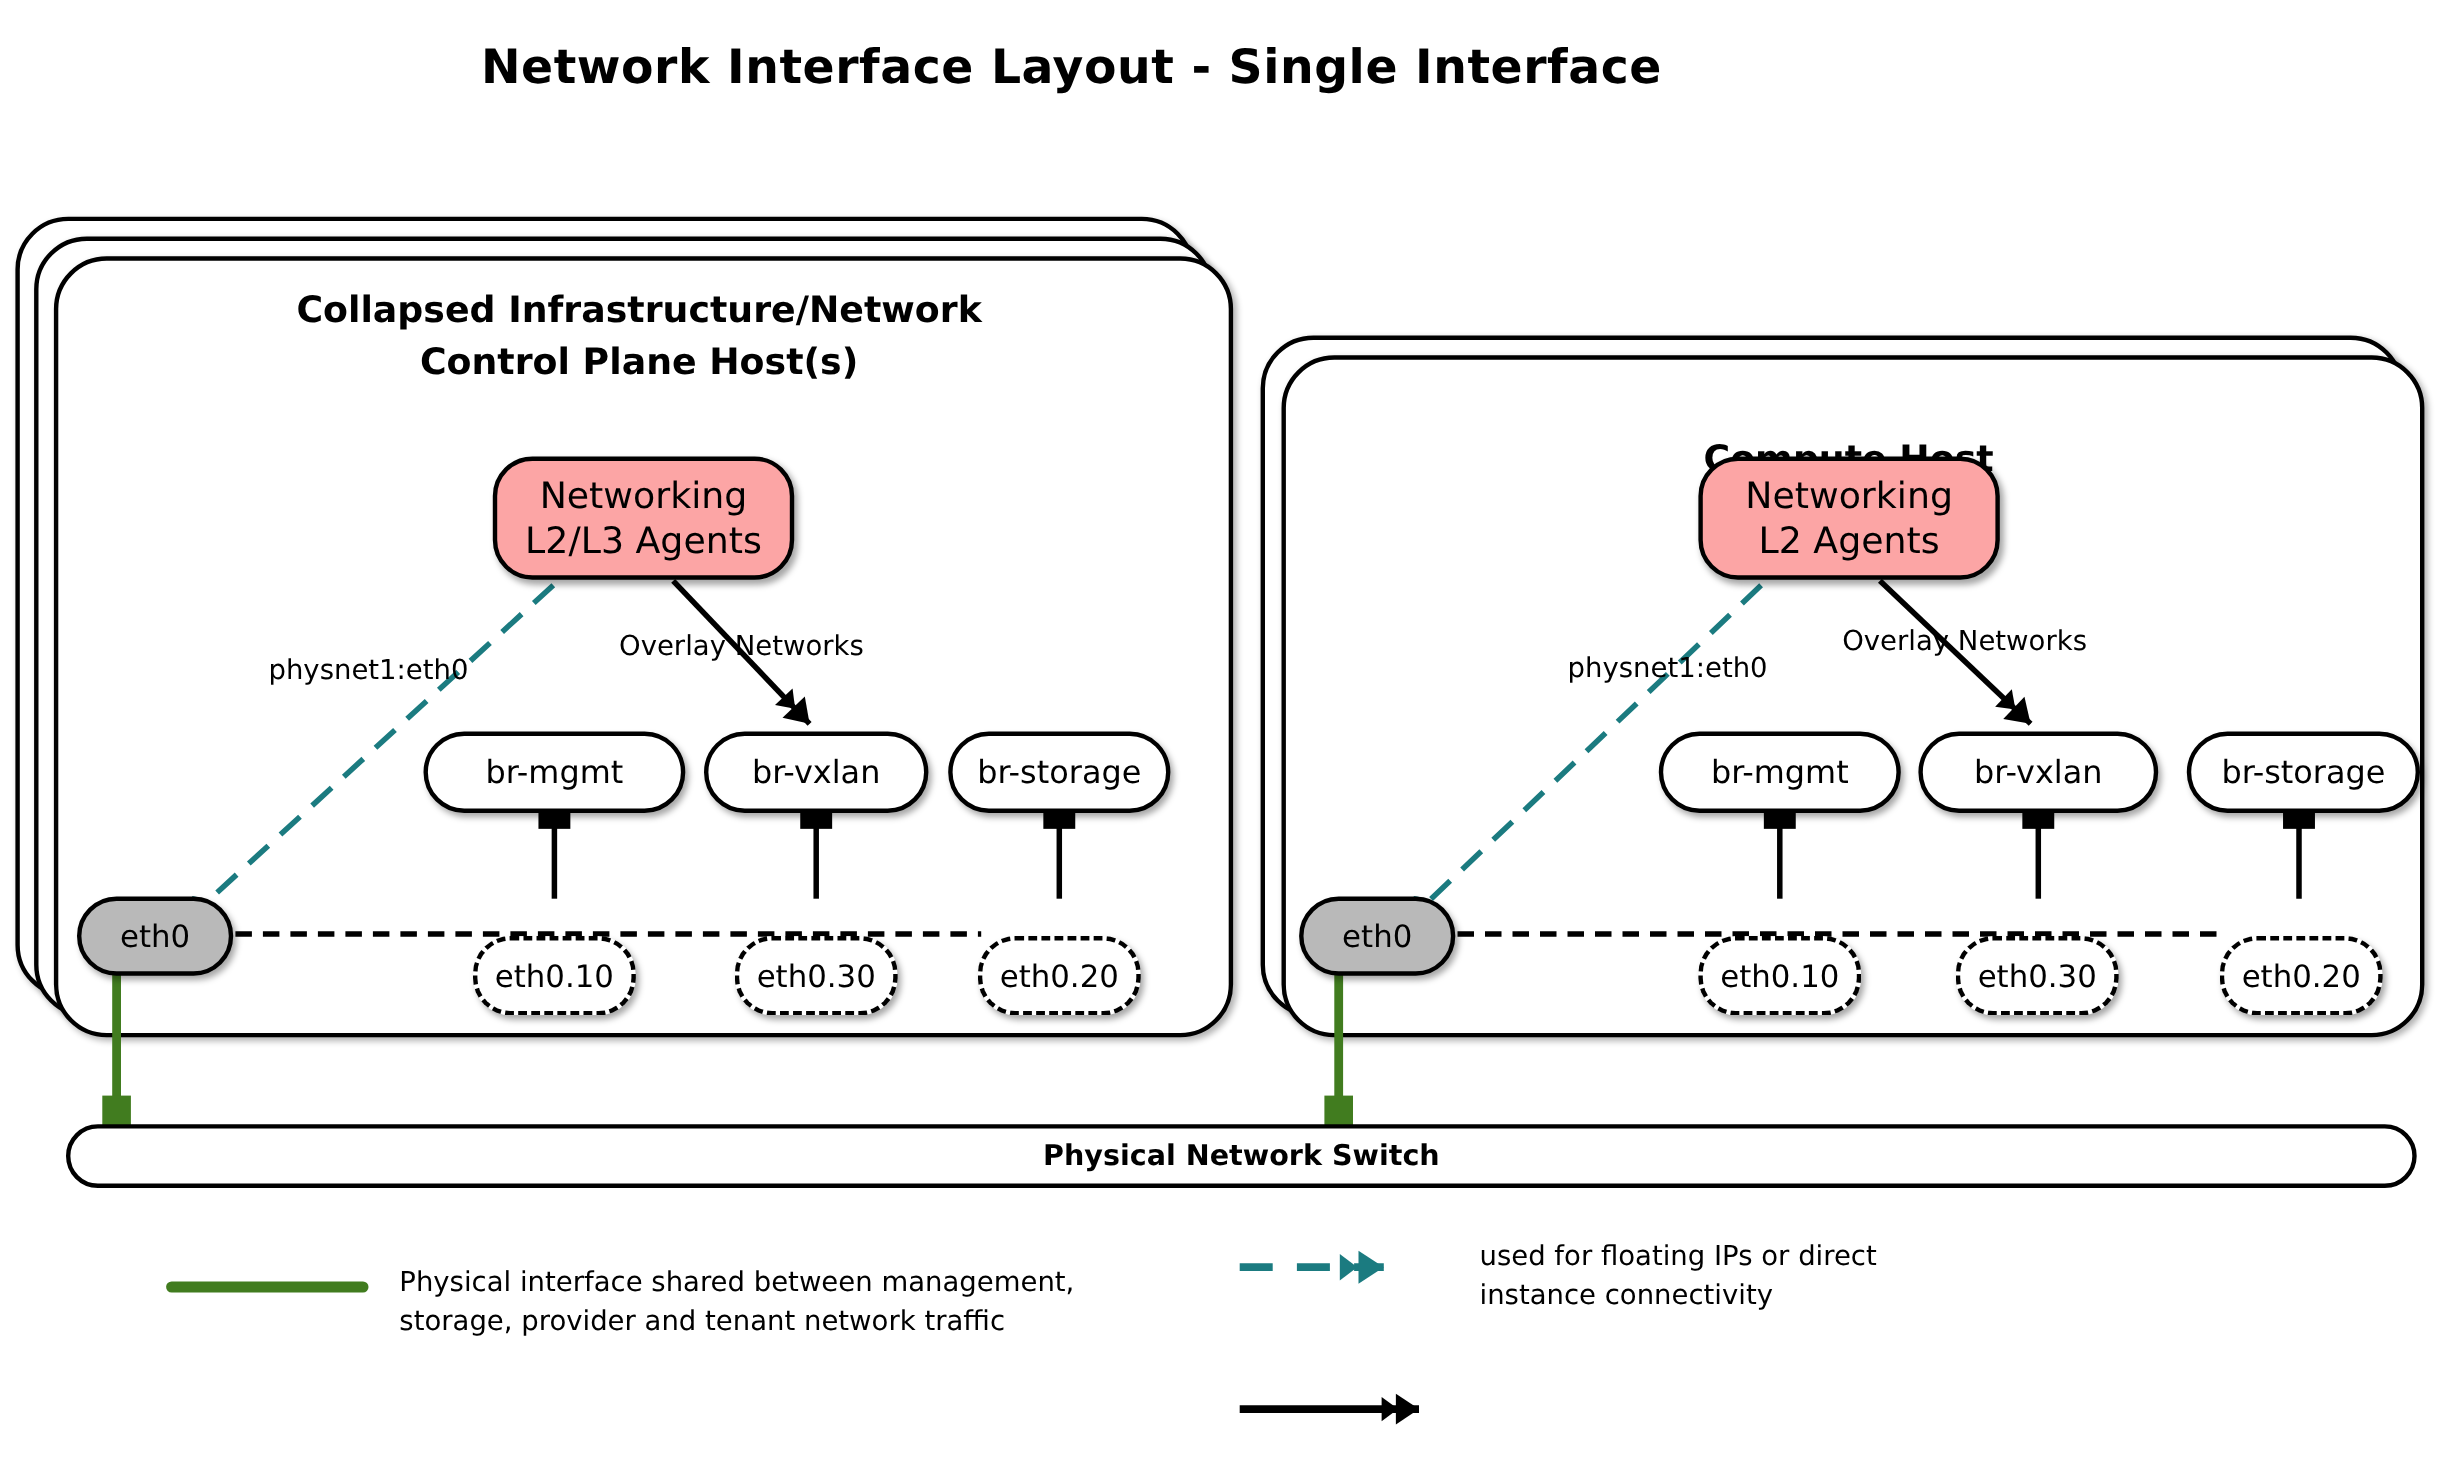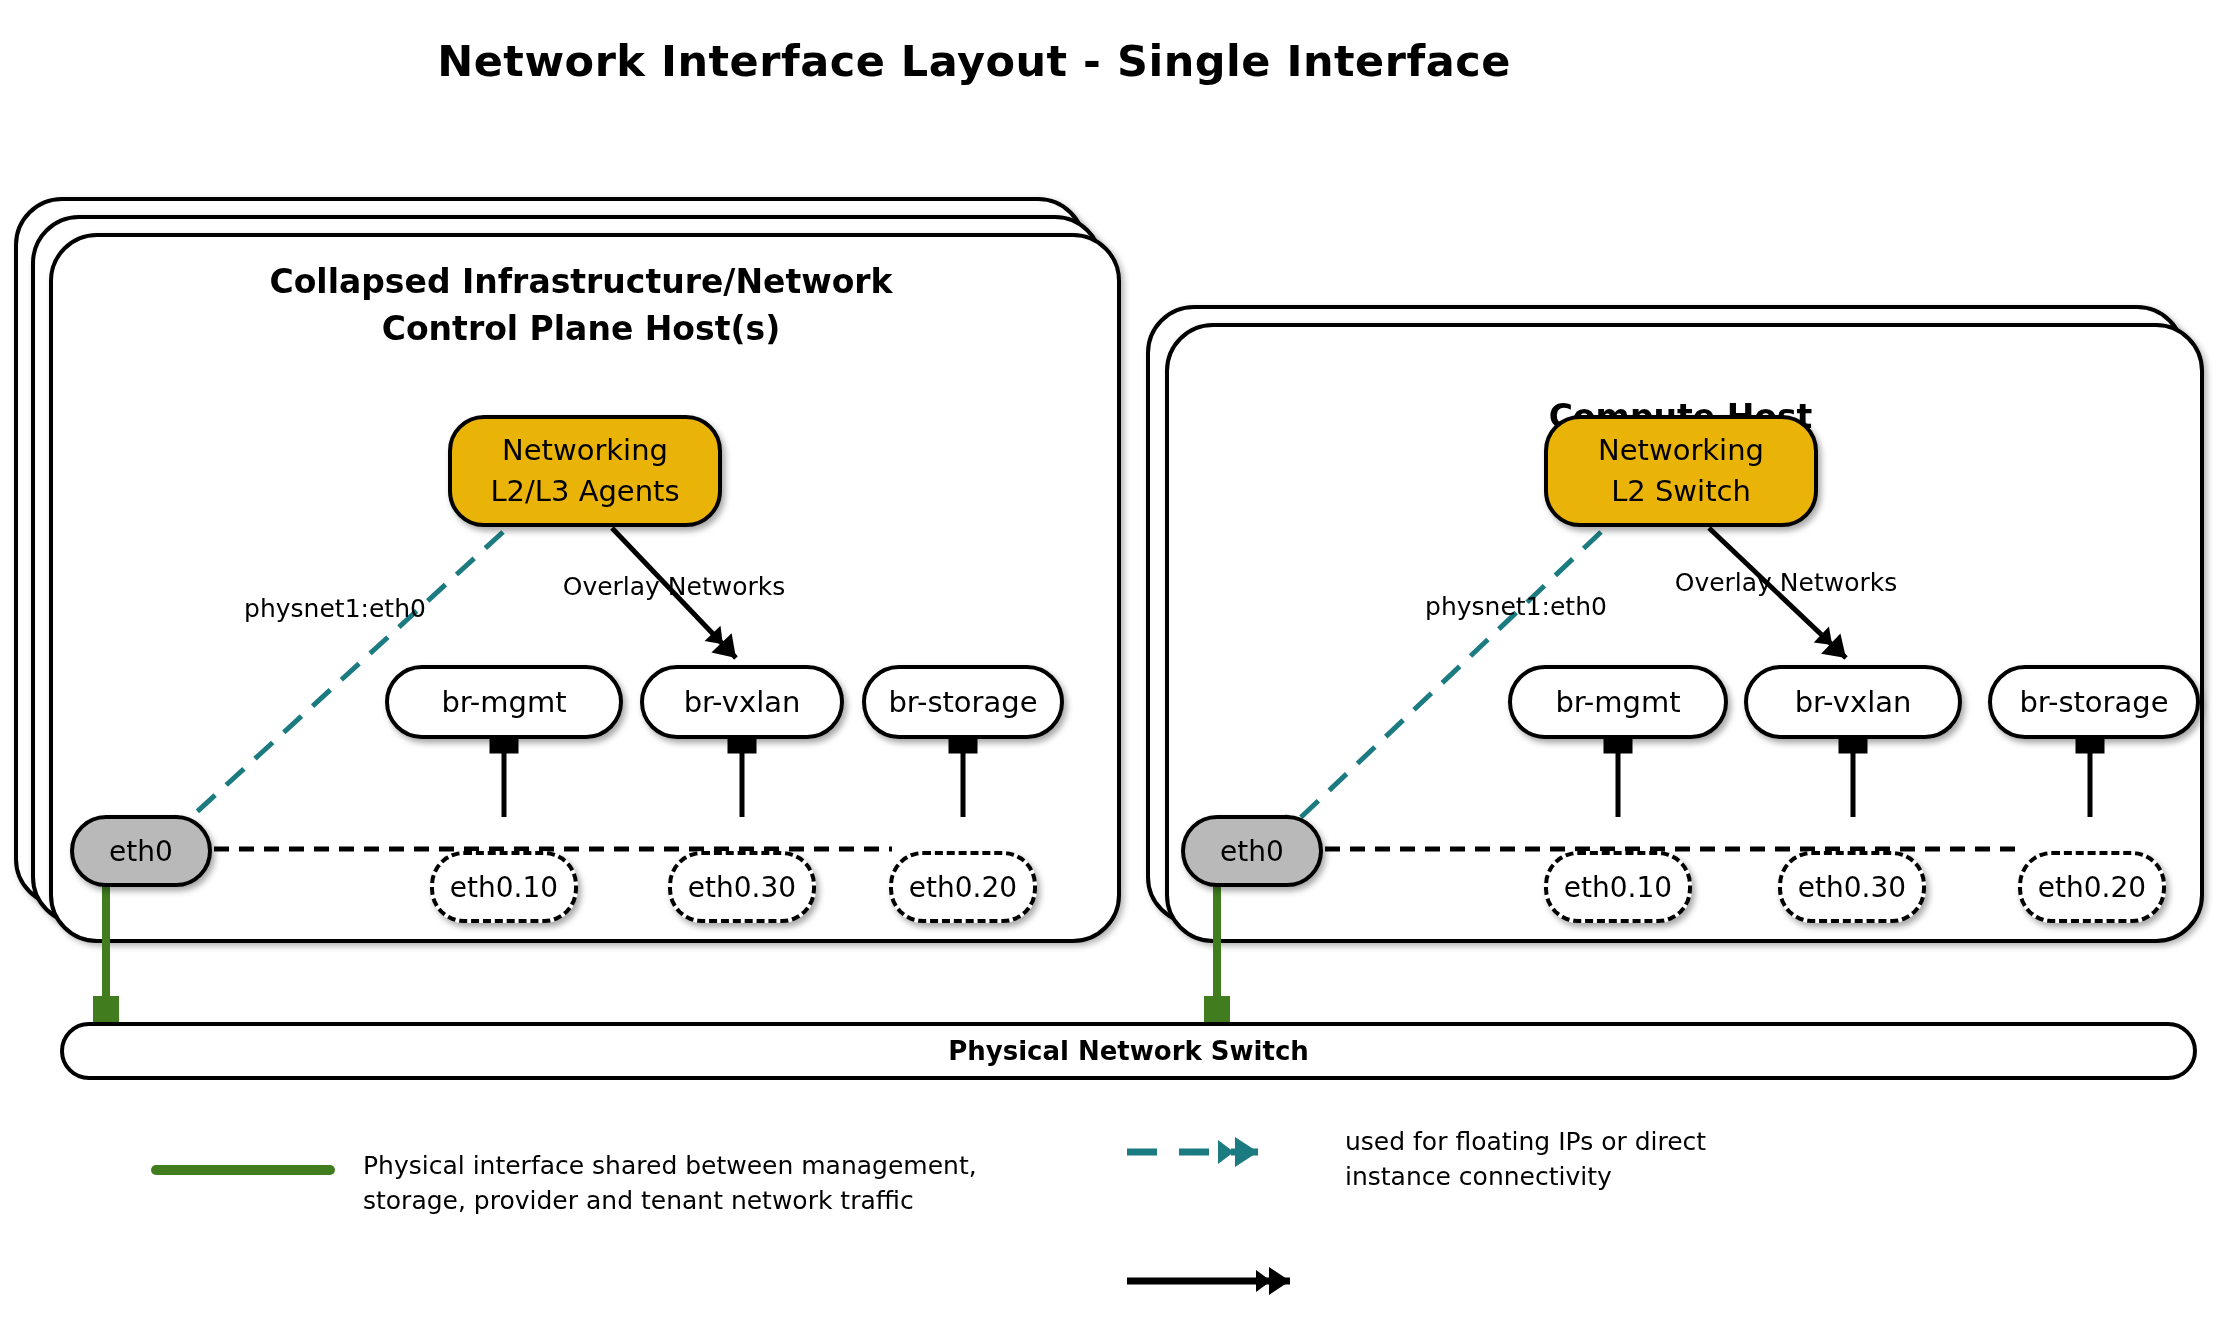--- a/index.html
+++ b/index.html
@@ -23,21 +23,21 @@
   .h1-front{left:49px;  top:233px; width:1064px;height:702px;}
   .h2-back {left:1146px;top:305px; width:1031px;height:612px;}
   .h2-front{left:1165px;top:323px; width:1031px;height:612px;}
   
   .host-title{z-index:3;text-align:center;font-weight:bold;font-size:33px;line-height:47px;}
   .h1-title{left:49px;top:258px;width:1064px;}
   .h2-title{left:1165px;top:352px;width:1031px;margin-top:41px;}
   
   .agent-box{
     z-index:3;width:266px;height:104px;border:4px solid #000;border-radius:36px;
-    background:#eab308;text-align:center;font-size:29px;line-height:41px;
+    background:#fca5a5;text-align:center;font-size:33px;line-height:41px;
     display:flex;flex-direction:column;justify-content:center;
     box-shadow:3px 4px 6px rgba(0,0,0,.35);
   }
   .h1-agent{left:448px;top:415px;}
   .h2-agent{left:1544px;top:415px;}
   
   .edge-label{z-index:3;width:300px;text-align:center;font-size:25px;}
   .h1-provider-label{left:185px;top:594px;}
   .h1-overlay-label{left:524px;top:572px;}
   .h2-provider-label{left:1366px;top:592px;}
@@ -167,21 +167,21 @@
 
   <div class="abs pill eth h1-eth">eth0</div>
   <div class="abs pill subif h1-sub0">eth0.10</div>
   <div class="abs pill subif h1-sub1">eth0.30</div>
   <div class="abs pill subif h1-sub2">eth0.20</div>
 
   <div class="abs host-title h2-title">Compute Host</div>
 
   <div class="abs agent-box h2-agent">
     <div>Networking</div>
-    <div>L2 Switch</div>
+    <div>L2 Agents</div>
   </div>
 
   <div class="abs edge-label h2-provider-label">physnet1:eth0</div>
   <div class="abs edge-label h2-overlay-label">Overlay Networks</div>
 
   <div class="abs pill bridge h2-br0">br-mgmt</div>
   <div class="abs pill bridge h2-br1">br-vxlan</div>
   <div class="abs pill bridge h2-br2">br-storage</div>
 
   <div class="abs pill eth h2-eth">eth0</div>

